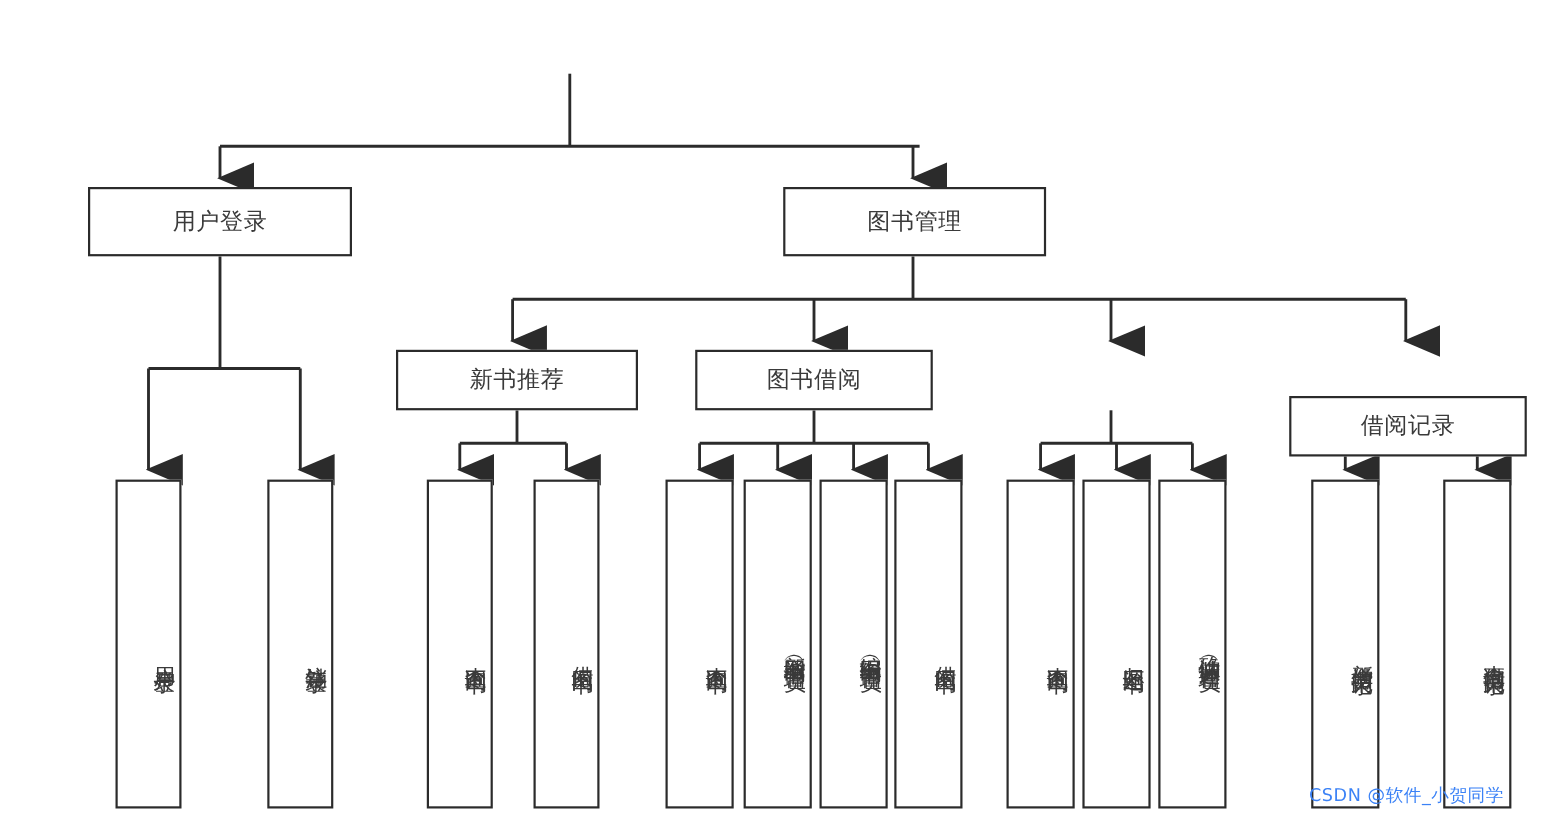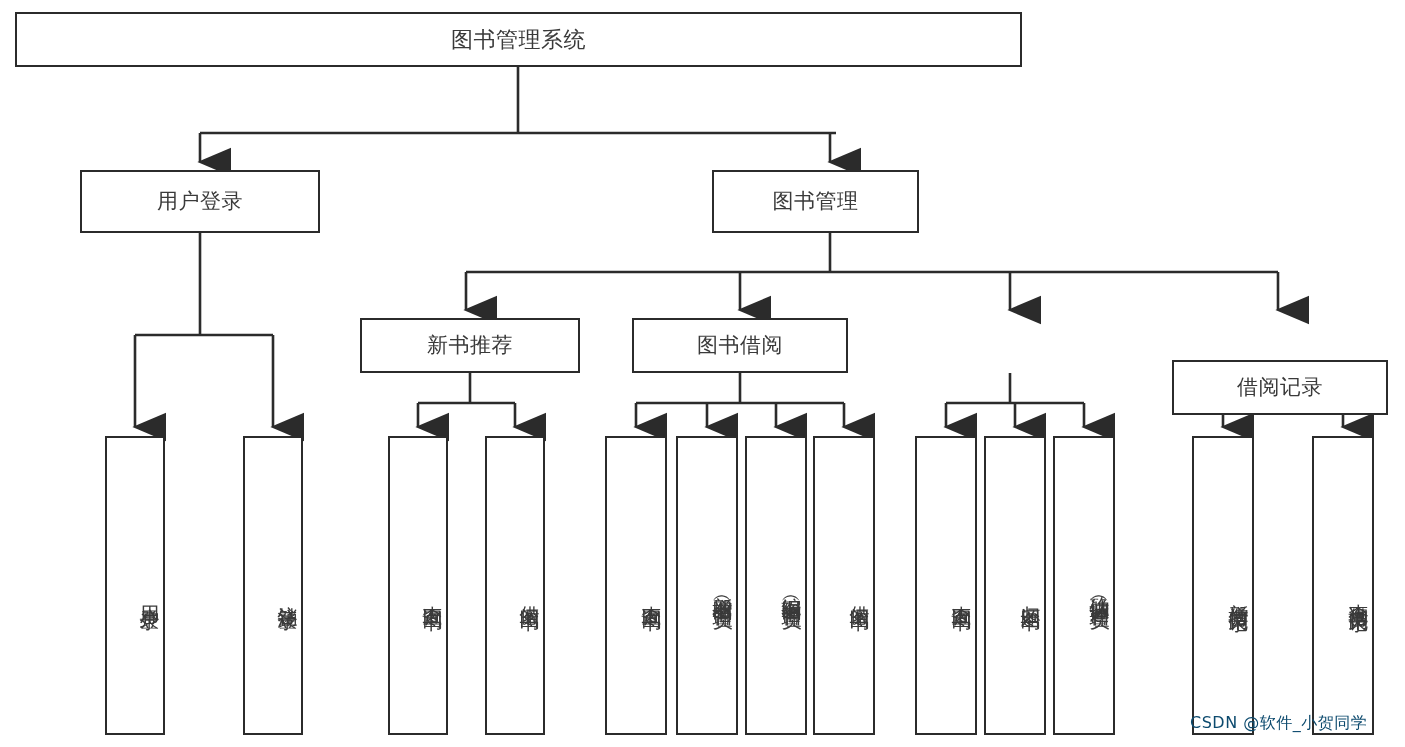--- a/index.html
+++ b/index.html
@@ -52,21 +52,21 @@
     justify-content: center;
     padding-top: 16px;
     letter-spacing: 2px;
   }
   .node-v.tall-text {
     padding-top: 8px;
   }
   .watermark {
     position: absolute;
     font-size: 16px;
-    color: #0c4a6e;
+    color: #3b82f6;
     letter-spacing: 0.5px;
     white-space: nowrap;
     user-select: none;
   }
 </style>
 </head>
 <body>
 
 <div id="canvas">
 
@@ -118,28 +118,25 @@
       <path d="M 1015 403 L 1015 427" marker-end="url(#arrowdown)"></path>
       <path d="M 1084 403 L 1084 427" marker-end="url(#arrowdown)"></path>
 
       <path d="M 1280 373 L 1280 403"></path>
       <path d="M 1223 403 L 1343 403"></path>
       <path d="M 1223 403 L 1223 427" marker-end="url(#arrowdown)"></path>
       <path d="M 1343 403 L 1343 427" marker-end="url(#arrowdown)"></path>
     </g>
   </svg>
 
-  <div class="node node-root" id="node-root" style="left: 15px; top: 12px; width: 1007px; height: 55px;">
-      <span>图书管理系统</span>
-    </div>
 
   <div class="node node-h" id="l1-0" style="left: 80px; top: 170px; width: 240px; height: 63px;">
       <span>用户登录</span>
     </div>
-  <div class="node node-h" id="l1-1" style="left: 712px; top: 170px; width: 207px; height: 63px;">
+  <div class="node node-h" id="l1-1" style="left: 712px; top: 170px; width: 239px; height: 63px;">
       <span>图书管理</span>
     </div>
 
   <div class="node node-h" id="l2-1" style="left: 632px; top: 318px; width: 216px; height: 55px;">
       <span>图书借阅</span>
     </div>
   <div class="node node-h" id="l2-0" style="left: 360px; top: 318px; width: 220px; height: 55px;">
       <span>新书推荐</span>
     </div>
   <div class="node node-h" id="l2-3" style="left: 1172px; top: 318px; width: 216px; height: 55px; margin-top: 42px;">

